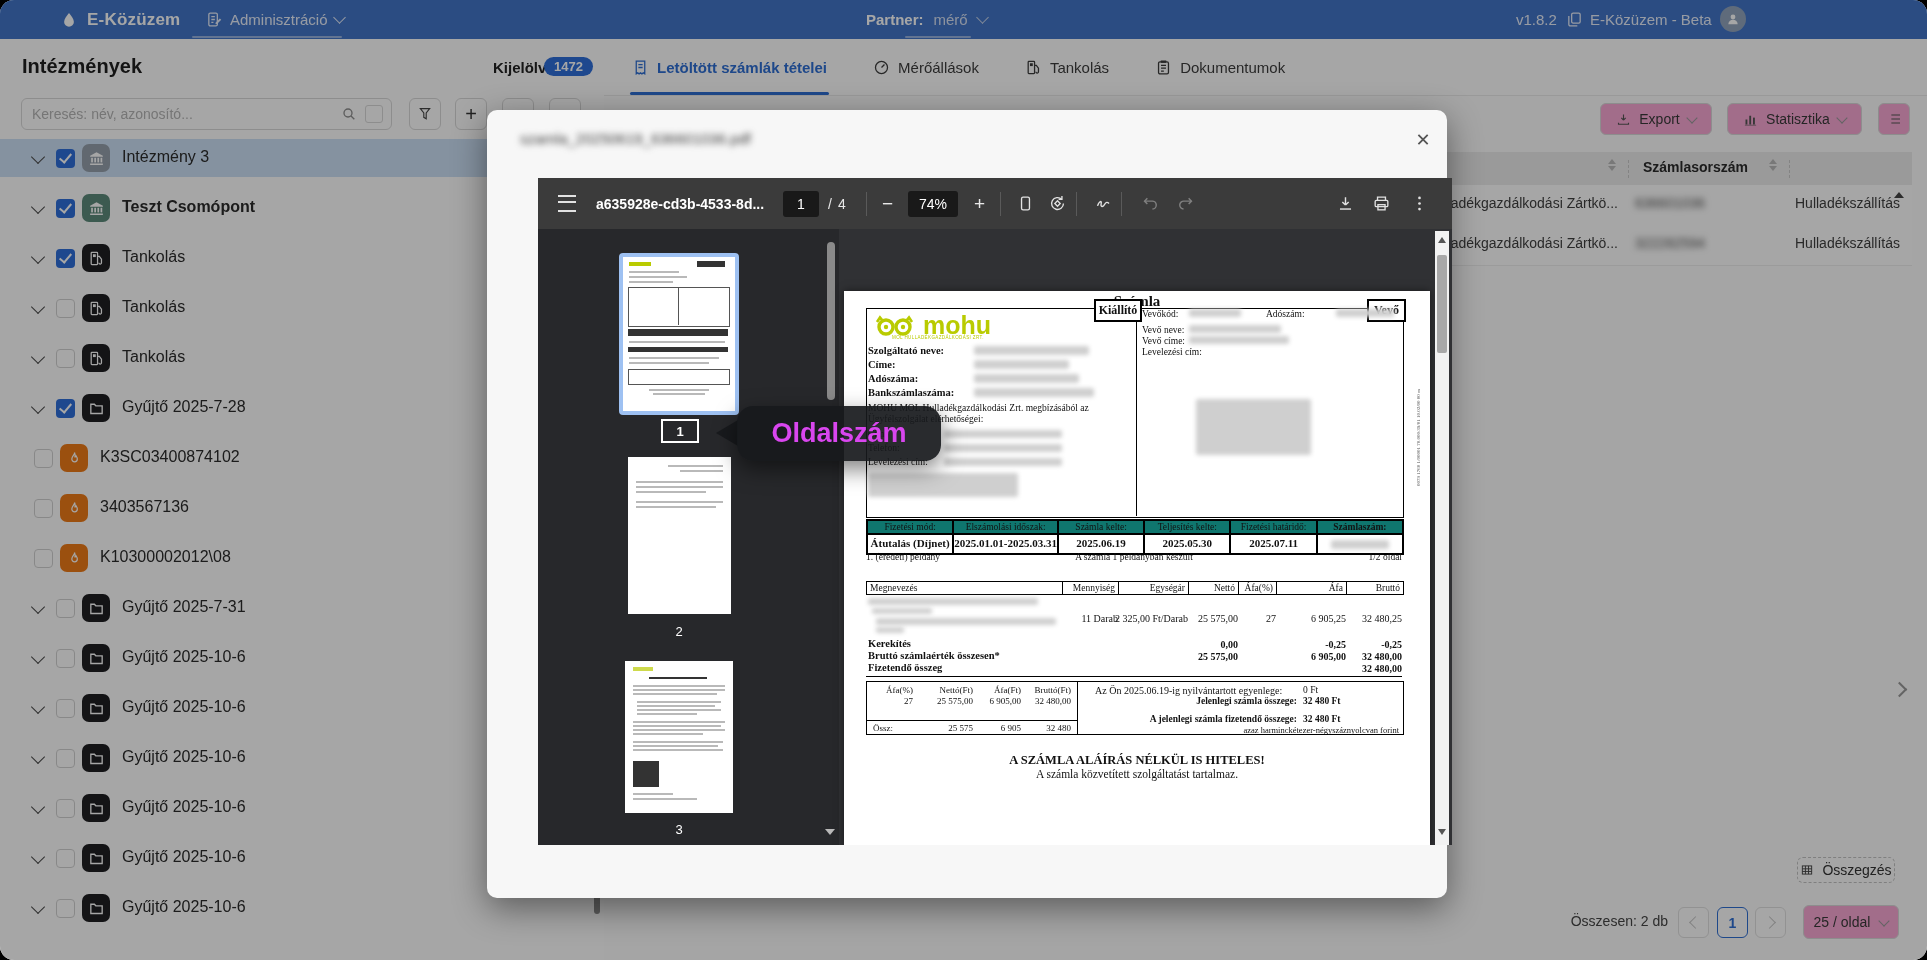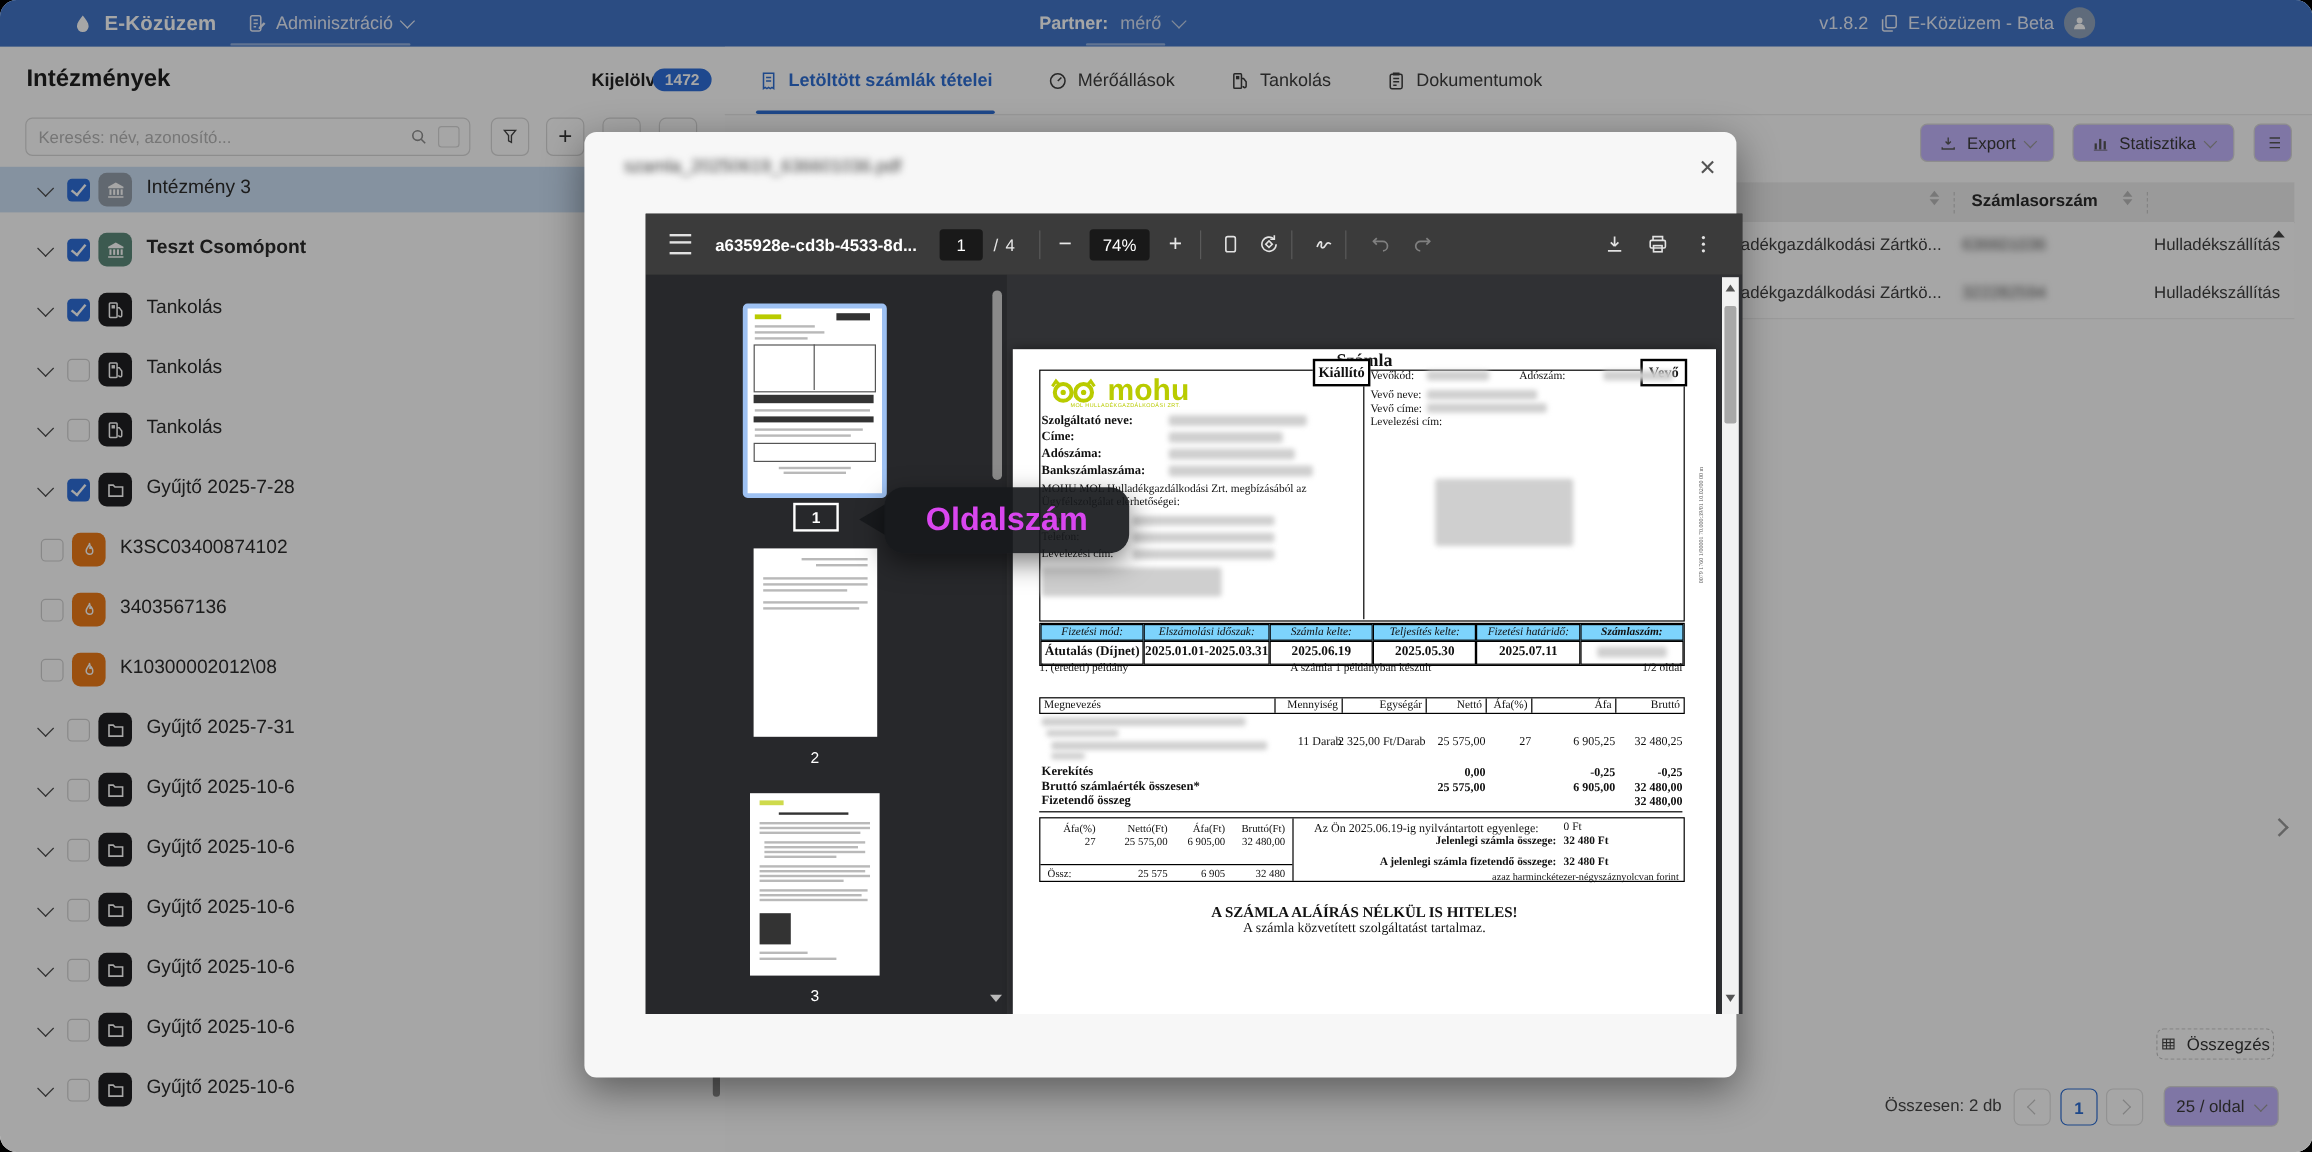--- a/index.html
+++ b/index.html
@@ -38,21 +38,21 @@
   .tile .icon{width:17px;height:17px;}
   .tree-label{position:absolute;font-size:16px;color:#2b2b2b;white-space:nowrap;}
   #sb-scroll{left:594px;width:6px;height:58px;background:#8f8f8f;border-radius:3px;top:817px;}
   
   #main{left:604px;top:39px;width:1323px;height:921px;background:#fdfdfd;}
   #tabbar{left:0;top:0;width:100%;height:57px;background:#fff;border-bottom:1px solid #ebebeb;display:flex;align-items:center;gap:46px;padding-left:28px;box-sizing:border-box;}
   .tab{display:flex;align-items:center;gap:8px;font-size:15px;color:#3d3d3d;position:relative;height:100%;}
   .tab .icon{width:17px;height:17px;}
   .tab.active{color:#2f6fd4;font-weight:bold;}
   .tab.active::after{content:'';position:absolute;left:-2px;right:-2px;bottom:0;height:3px;background:#2f6fd4;border-radius:2px;}
-  .btn{border:1px solid #d9d9d9;border-radius:6px;background:#c4b5fd;display:flex;align-items:center;gap:8px;font-size:14px;color:#3a3a3a;justify-content:center;}
+  .btn{border:1px solid #d9d9d9;border-radius:6px;background:#f9a8d4;display:flex;align-items:center;gap:8px;font-size:14px;color:#3a3a3a;justify-content:center;}
   .btn .icon{width:15px;height:15px;color:#555;}
   .btn .chev-down{width:7px;height:7px;color:#999;margin-top:-2px;}
   #tbl-head{left:16px;top:113px;width:1292px;height:33px;background:#ededed;border-bottom:1px solid #dcdcdc;font-size:14px;font-weight:bold;color:#2b2b2b;}
   .sorter{position:absolute;display:flex;flex-direction:column;gap:2px;}
   .car-up{width:0;height:0;border-left:4.5px solid transparent;border-right:4.5px solid transparent;border-bottom:5px solid #b9b9b9;}
   .car-dn{width:0;height:0;border-left:4.5px solid transparent;border-right:4.5px solid transparent;border-top:5px solid #b9b9b9;}
   .col-sep{position:absolute;width:0;border-left:1px dashed #c9c9c9;height:18px;top:8px;}
   .trow{position:absolute;left:16px;width:1292px;height:40px;background:#fff;border-bottom:1px solid #efefef;font-size:14px;color:#3f3f3f;}
   .blurtext{filter:blur(3px);color:#555;}
   .dash-btn{border:1px dashed #c4c4c4;border-radius:6px;background:#fdfdfd;display:flex;align-items:center;gap:8px;font-size:14px;color:#333;justify-content:center;}
@@ -87,21 +87,21 @@
   
   #page{left:5px;top:62px;width:586px;height:554px;background:#fff;font-family:"Liberation Serif","DejaVu Serif",serif;color:#111;box-shadow:0 0 8px rgba(0,0,0,.5);}
   #page .abs{white-space:nowrap;}
   .redact{position:absolute;background:#cfcfcf;border-radius:2px;filter:blur(2px);}
   .inv-b{font-weight:bold;}
   #inv-box{left:22px;top:17px;width:536px;height:208px;border:1.5px solid #000;}
   #inv-div{left:292px;top:17px;width:0;height:208px;border-left:1.5px solid #000;}
   .tagbox{border:2px solid #000;background:#fff;font-weight:bold;font-size:12px;display:flex;align-items:center;justify-content:center;}
   .f10{font-size:10.5px;} .f9{font-size:9.5px;}
   #paygrid{left:22px;top:228px;width:536px;display:grid;grid-template-columns:repeat(6,1fr);border:1.5px solid #000;}
-  #paygrid .hc{border:.5px solid #000;font-size:9.5px;text-align:center;padding:1px 0;background:#7dd3fc;font-style:italic;}
+  #paygrid .hc{border:.5px solid #000;font-size:9.5px;text-align:center;padding:1px 0;background:#0f766e;}
   #paygrid .vc{border:.5px solid #000;font-size:11px;font-weight:bold;text-align:center;padding:2px 0;height:14px;}
   #itemhead{left:22px;top:290px;width:536px;display:grid;grid-template-columns:196px 56px 70px 50px 38px 70px 56px;border:1px solid #000;}
   #itemhead .hc{font-size:9.5px;border-right:1px solid #000;padding:1px 3px;box-sizing:border-box;text-align:right;}
   #itemhead .hc:first-child{text-align:left;}
   #itemhead .hc:last-child{border-right:none;}
   .num{position:absolute;font-size:10px;text-align:right;}
   #vatwrap{left:22px;top:390px;width:536px;height:52px;border:1.5px solid #000;}
   #vat-div{position:absolute;left:210px;top:0;height:52px;border-left:1.5px solid #000;}
   #vat-tline{position:absolute;left:0;top:38px;width:210px;border-top:1.5px solid #000;}
   .vatcell{position:absolute;font-size:9px;text-align:right;}

